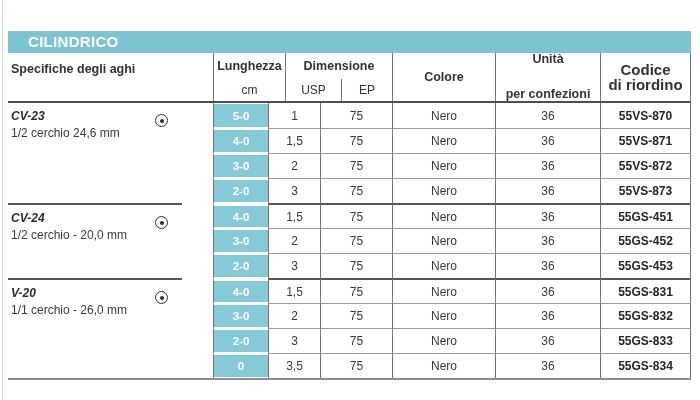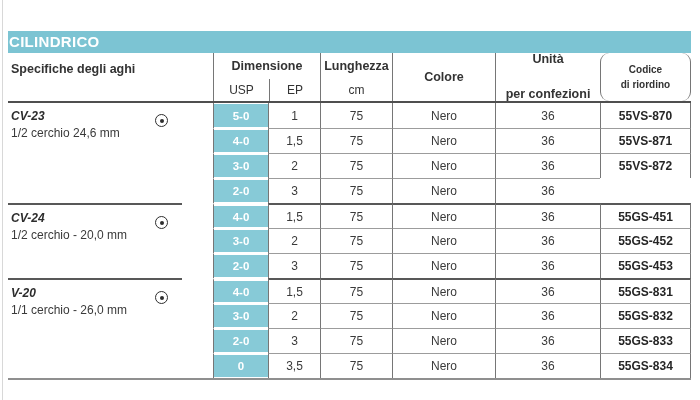--- a/index.html
+++ b/index.html
@@ -10,42 +10,42 @@
     --group-line:#585858;
     --txt:#3a3a3a;
   }
   *{box-sizing:border-box;margin:0;padding:0;}
   body{margin:0;background:#fff;font-family:"Liberation Sans",sans-serif;}
   .page{position:relative;width:700px;height:400px;background:#ffffff;overflow:hidden;}
   .edge-line{position:absolute;left:2px;top:0;width:1px;height:400px;background:#d8d8d8;}
   .sheet{position:absolute;left:8px;top:31px;width:683px;}
 
   .section-bar{height:22px;background:var(--teal-bar);color:#fff;font-weight:bold;
-    font-size:15px;line-height:22px;padding-left:1px;letter-spacing:.3px;}
+    font-size:15px;line-height:22px;padding-left:20px;letter-spacing:.3px;}
 
   
   .thead{display:flex;height:50px;border-bottom:2px solid #4f4f4f;color:#333;}
   .hcell{border-left:1px solid var(--line-col);}
   .h-specs{width:205px;border-left:none;padding:9px 0 0 3px;font-weight:bold;font-size:12.5px;}
   .h-dim{width:107px;display:flex;flex-direction:column;}
   .h-dim-top{height:26px;display:flex;align-items:center;justify-content:center;
     font-weight:bold;font-size:12.5px;}
   .h-dim-sub{flex:1;display:flex;font-size:12px;}
   .h-usp{width:55px;display:flex;align-items:center;justify-content:center;}
   .h-ep{flex:1;border-left:1px solid var(--line-col);display:flex;align-items:center;justify-content:center;}
   .h-lung{width:72px;display:flex;flex-direction:column;}
   .h-lung-top{height:26px;display:flex;align-items:center;justify-content:center;
     font-weight:bold;font-size:12.5px;}
   .h-lung-sub{flex:1;display:flex;align-items:center;justify-content:center;font-size:12px;}
   .h-col{width:103px;display:flex;align-items:center;justify-content:center;
     font-weight:bold;font-size:12.5px;}
   .h-uni{width:105px;display:flex;flex-direction:column;align-items:center;justify-content:center;
     font-weight:bold;font-size:12.5px;line-height:15px;gap:20px;}
   .h-cod{width:91px;display:flex;flex-direction:column;align-items:center;justify-content:center;
-    font-weight:bold;font-size:10px;line-height:15px;border-right:1px solid var(--line-col);border-radius:9px;}
+    font-weight:bold;font-size:15px;line-height:15px;border-right:1px solid var(--line-col);}
 
   
   .tbody{border-bottom:2px solid #8f8f8f;}
   .group{display:flex;align-items:stretch;}
   .g-left{width:205px;position:relative;padding:6px 0 0 3px;}
   .group.not-first .g-left{border-top:2px solid var(--group-line);}
   .g-model{font-weight:bold;font-size:12px;color:#2d2d2d;margin-bottom:3px;font-style:italic;}
   .g-desc{font-size:12px;color:var(--txt);}
   .needle-icon{position:absolute;right:14px;top:11px;width:13px;height:13px;
     border:1.6px solid #2e2e2e;border-radius:50%;}
@@ -70,30 +70,30 @@
 <div class="page">
   <div class="edge-line"></div>
   <div class="sheet">
 
     <div class="section-bar">
       <span>CILINDRICO</span>
     </div>
 
     <div class="thead">
       <div class="hcell h-specs">Specifiche degli aghi</div>
+      <div class="hcell h-lung">
+        <div class="h-lung-top">Lunghezza</div>
+        <div class="h-lung-sub">cm</div>
+      </div>
       <div class="hcell h-dim">
         <div class="h-dim-top">Dimensione</div>
         <div class="h-dim-sub">
           <div class="h-usp">USP</div>
           <div class="h-ep">EP</div>
         </div>
-      </div>
-      <div class="hcell h-lung">
-        <div class="h-lung-top">Lunghezza</div>
-        <div class="h-lung-sub">cm</div>
       </div>
       <div class="hcell h-col">Colore</div>
       <div class="hcell h-uni">
         <span>Unità</span>
         <span>per confezioni</span>
       </div>
       <div class="hcell h-cod">
         <span>Codice</span>
         <span>di riordino</span>
       </div>
@@ -138,20 +138,21 @@
               <div class="cell codice last">55VS-872</div>
             </div>
             <div class="row sep">
               <div class="cell usp">
                 <div class="usp-fill">2-0</div>
               </div>
               <div class="cell ep">3</div>
               <div class="cell lunghezza">75</div>
               <div class="cell colore">Nero</div>
               <div class="cell unita">36</div>
+              <div class="cell codice last">55VS-873</div>
             </div>
           </div>
         </div>
         <div class="group not-first">
           <div class="g-left">
             <div class="g-model">CV-24</div>
             <div class="g-desc">1/2 cerchio - 20,0 mm</div>
             <div class="needle-icon"></div>
           </div>
           <div class="g-rows">

